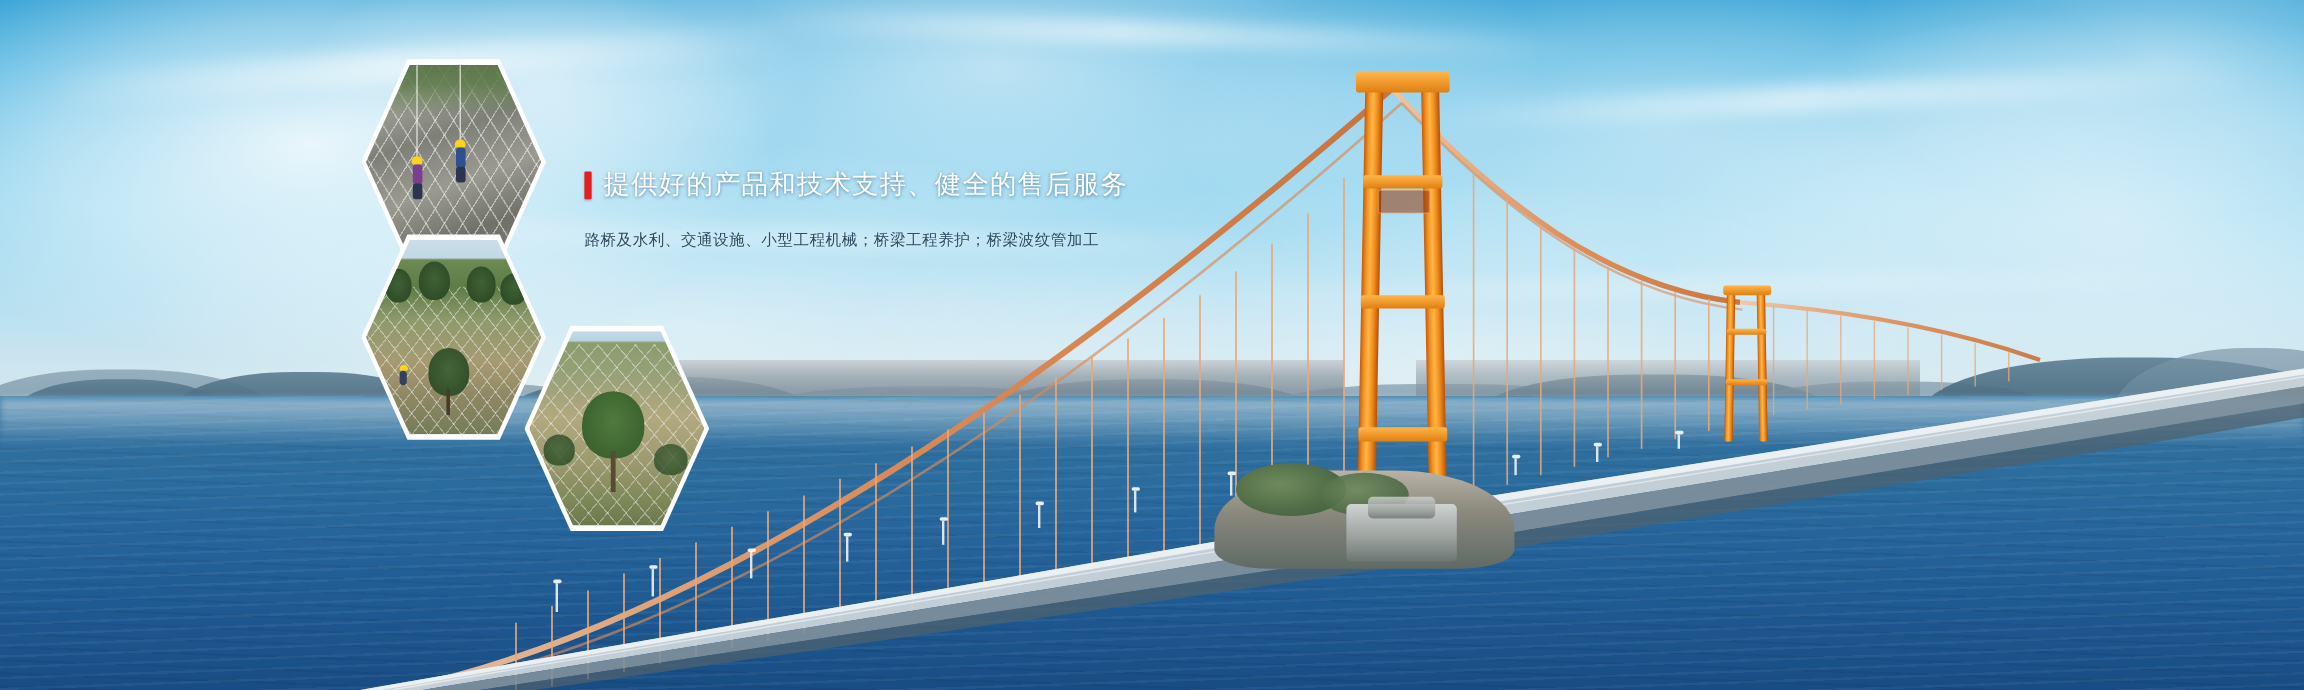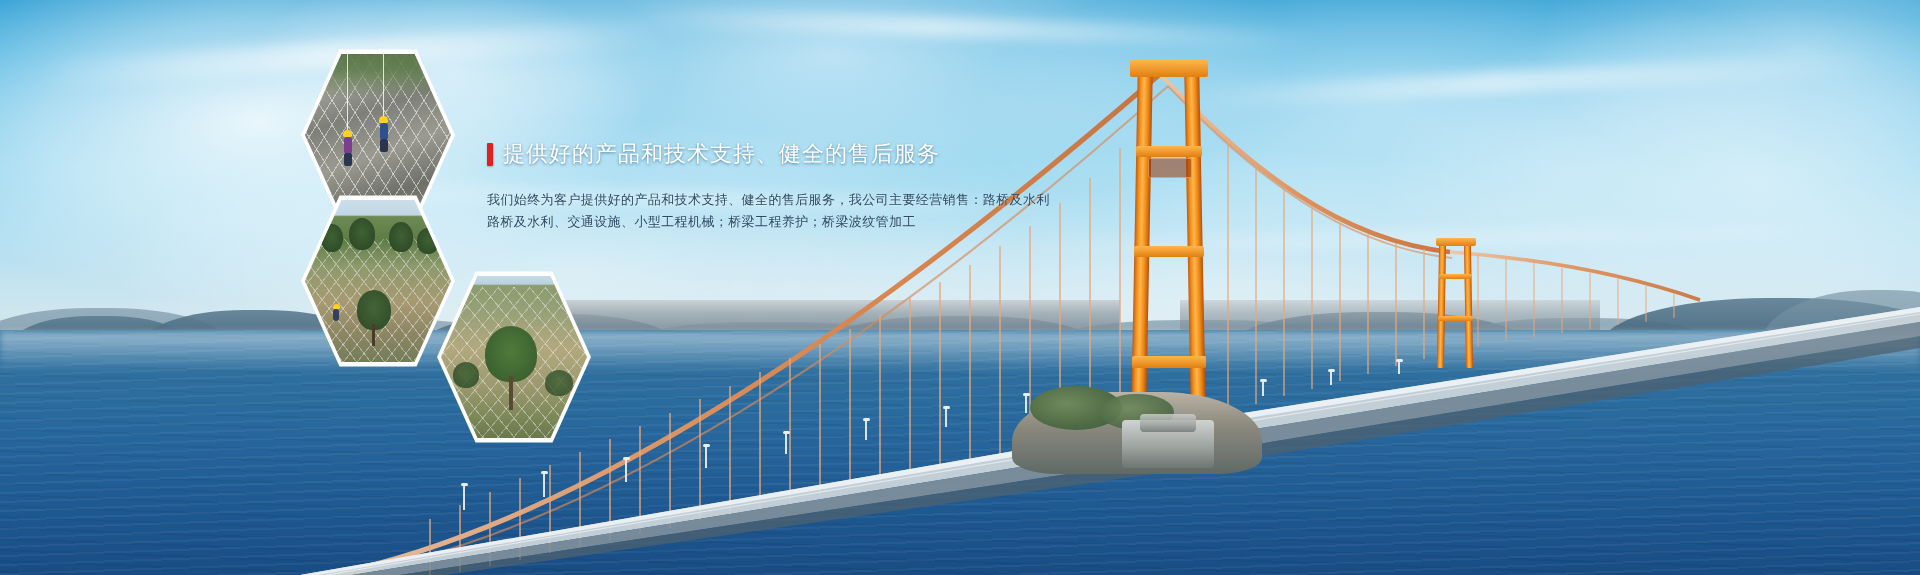--- a/index.html
+++ b/index.html
@@ -453,19 +453,18 @@
 
   <div class="copy">
 
 
     <div class="subline">
       <span class="red-bar"></span>
       <span class="s-text">提供好的产品和技术支持、健全的售后服务</span>
     </div>
 
     <div class="para">
-      <div>我们始终为客户提供好的产品和技术支持、健全的售后服务，我公司主要经营销售：路桥及水利</div>
       <div>路桥及水利、交通设施、小型工程机械；桥梁工程养护；桥梁波纹管加工</div>
     </div>
 
   </div>
 
 </div>
 
 </body></html>

